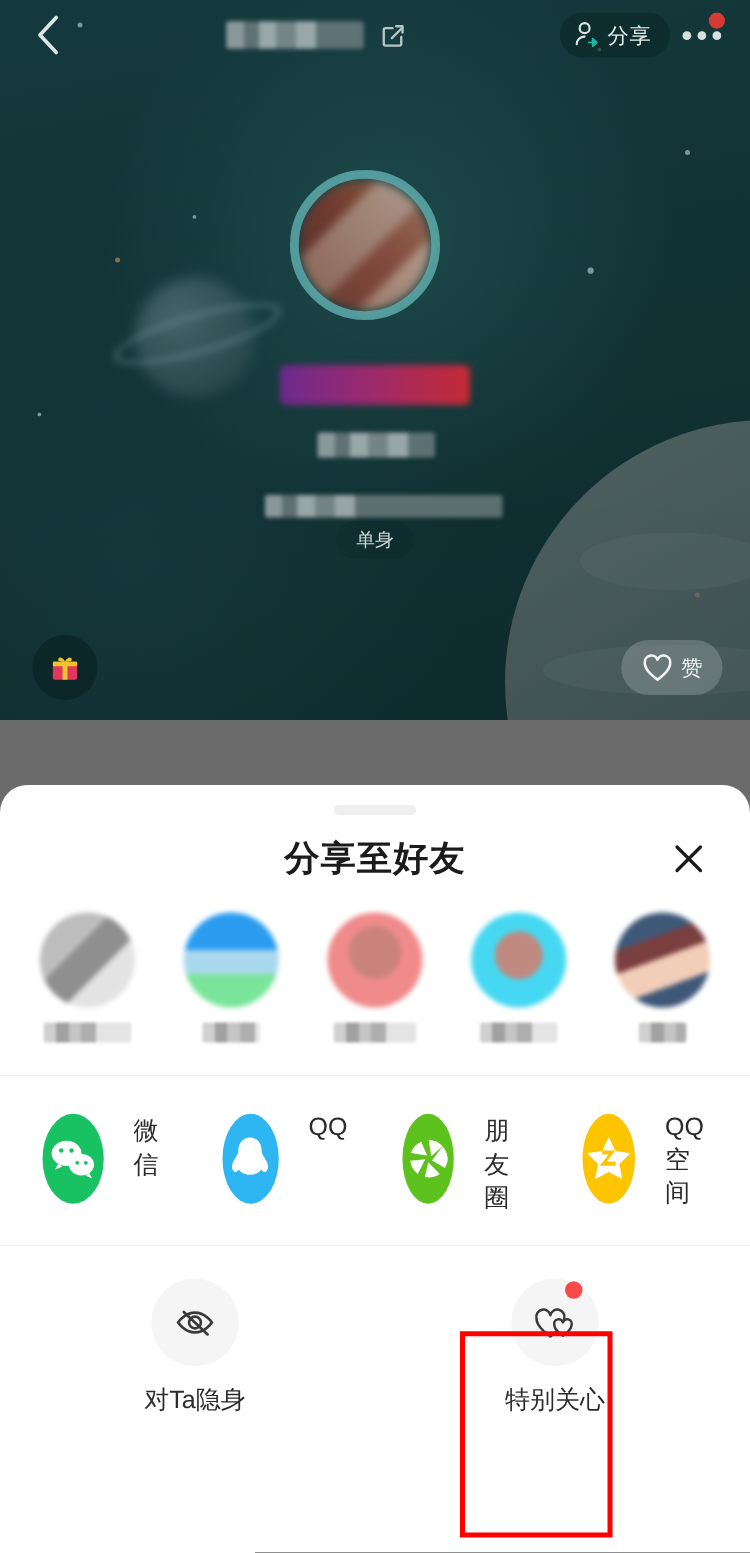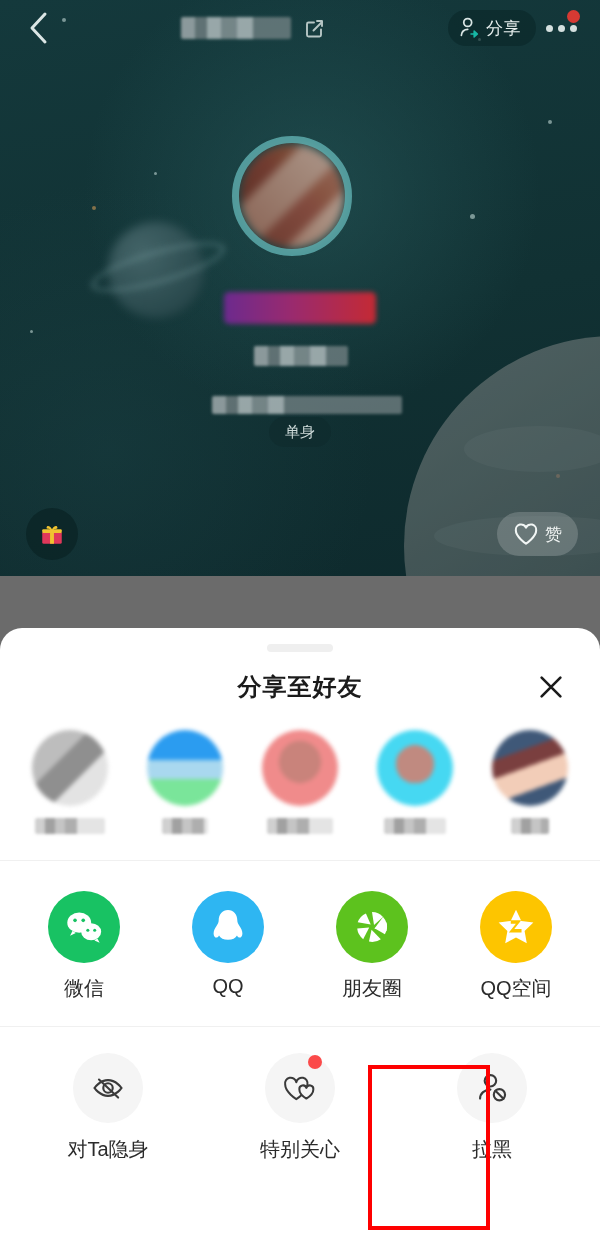--- a/index.html
+++ b/index.html
@@ -114,36 +114,36 @@
   }
   .like-btn span { color:#f0f4f3; font-size:17px; }
 
   
   .sheet {
     position:absolute; left:0; bottom:0; width:600px; height:614px;
     background:#fff; border-radius:22px 22px 0 0; z-index:20;
   }
   .grabber { width:66px; height:8px; border-radius:4px; background:#efefef; margin:16px auto 0; }
   .sheet-head { position:relative; height:70px; display:flex; align-items:center; justify-content:center; }
-  .sheet-title { font-size:24px; font-weight:bold; color:#1b1b1b; letter-spacing:1px; }
+  .sheet-title { font-size:28px; font-weight:bold; color:#1b1b1b; letter-spacing:1px; }
   .close-btn { position:absolute; right:28px; top:50%; transform:translateY(-50%);
                width:42px; height:42px; display:flex; align-items:center; justify-content:center; cursor:pointer; }
 
   .friends { display:flex; justify-content:space-around; padding:8px 12px 26px; }
   .friend { width:96px; display:flex; flex-direction:column; align-items:center; gap:12px; cursor:pointer; }
   .f-av { width:76px; height:76px; border-radius:50%; filter:blur(2px); }
   .f-nm {
     height:16px; border-radius:2px; filter:blur(1.4px);
     background-image:linear-gradient(90deg, rgba(205,205,205,.95) 0 10px, rgba(150,150,150,.9) 10px 20px,
       rgba(190,190,190,.9) 20px 30px, rgba(165,165,165,.9) 30px 42px, rgba(225,225,225,.9) 42px 56px);
   }
   .divider { height:1px; background:#f0f0f0; }
 
   .apps { display:flex; justify-content:space-around; padding:30px 12px 24px; }
-  .app { width:100px; display:flex; flex-direction:column; align-items:center; gap:12px; cursor:pointer; }
+  .app { width:100px; display:flex; flex-direction:row; gap:24px; cursor:pointer; }
   .app-circle { width:72px; height:72px; border-radius:50%; display:flex; align-items:center; justify-content:center; }
   .app-label { font-size:20px; color:#2b2b2b; }
 
   .actions { display:flex; justify-content:space-around; padding:26px 12px 20px; }
   .action { width:100px; display:flex; flex-direction:column; align-items:center; gap:13px; cursor:pointer; position:relative; }
   .act-circle { width:70px; height:70px; border-radius:50%; background:#f5f5f5;
                 display:flex; align-items:center; justify-content:center; position:relative; }
   .act-badge { position:absolute; top:2px; right:13px; width:14px; height:14px; border-radius:50%; background:#fb4a4a; }
   .act-label { font-size:20px; color:#2b2b2b; }
 
@@ -359,28 +359,17 @@
       <div class="act-circle">
         <svg width="36" height="34" viewBox="0 0 34 30" fill="none">
           <path d="M13.5 25.5S3 19 3 11.8A5.3 5.3 0 0 1 13.5 9.5 5.3 5.3 0 0 1 24 11.8c0 7.2-10.5 13.7-10.5 13.7z" stroke="#3a3a3a" stroke-width="1.9" stroke-linejoin="round"></path>
           <path d="M23 25S16.4 21 16.4 16.4a3.4 3.4 0 0 1 6.6-1.5 3.4 3.4 0 0 1 6.6 1.5C29.6 21 23 25 23 25z" stroke="#3a3a3a" stroke-width="1.9" stroke-linejoin="round" fill="#f5f5f5"></path>
         </svg>
         <div class="act-badge"></div>
       </div>
       <div class="act-label">特别关心</div>
     </div>
 
-    <div class="action">
-      <div class="act-circle">
-        <svg width="36" height="36" viewBox="0 0 32 32" fill="none">
-          <circle cx="14.6" cy="9.6" r="5.1" stroke="#3a3a3a" stroke-width="1.9"></circle>
-          <path d="M5.4 25.4c0-4.6 4-8 9.2-8" stroke="#3a3a3a" stroke-width="1.9" stroke-linecap="round"></path>
-          <circle cx="22.6" cy="22" r="5" stroke="#3a3a3a" stroke-width="1.9"></circle>
-          <path d="M19 18.4 26.2 25.6" stroke="#3a3a3a" stroke-width="1.9" stroke-linecap="round"></path>
-        </svg>
-      </div>
-      <div class="act-label">拉黑</div>
-    </div>
 
   </div>
 </div>
 
 <div class="highlight-box"></div>
 
 </body></html>

